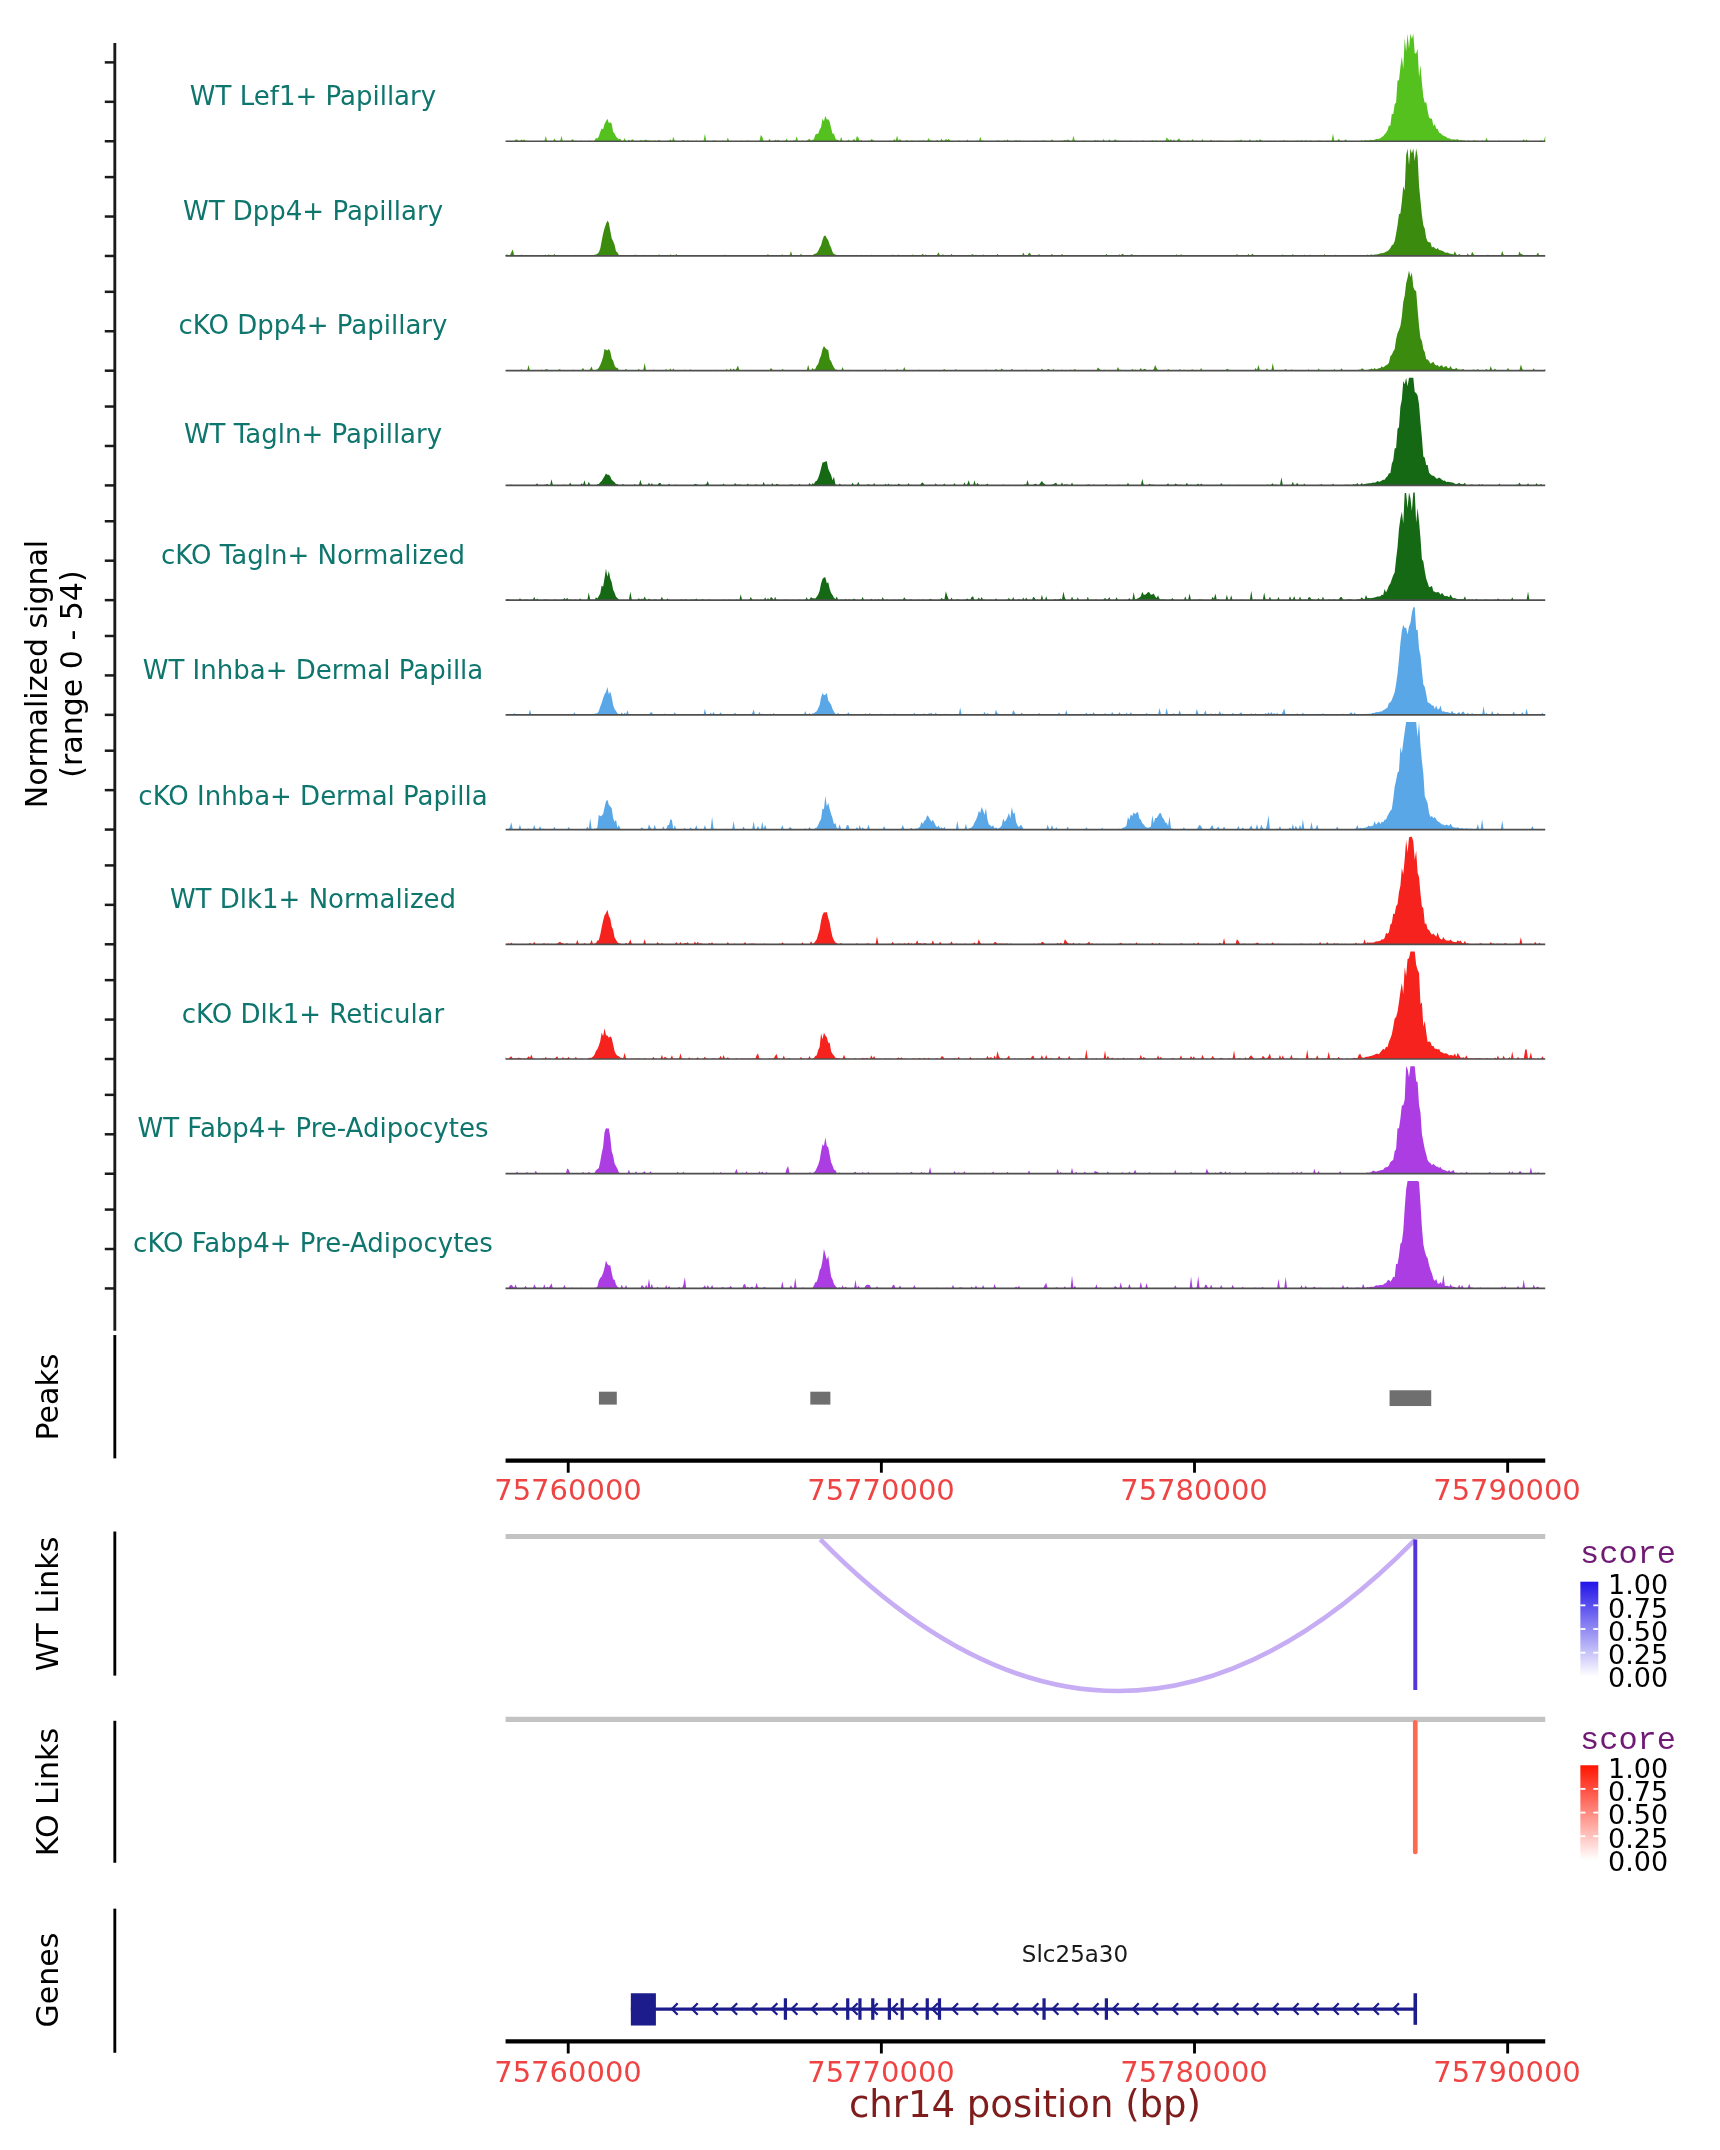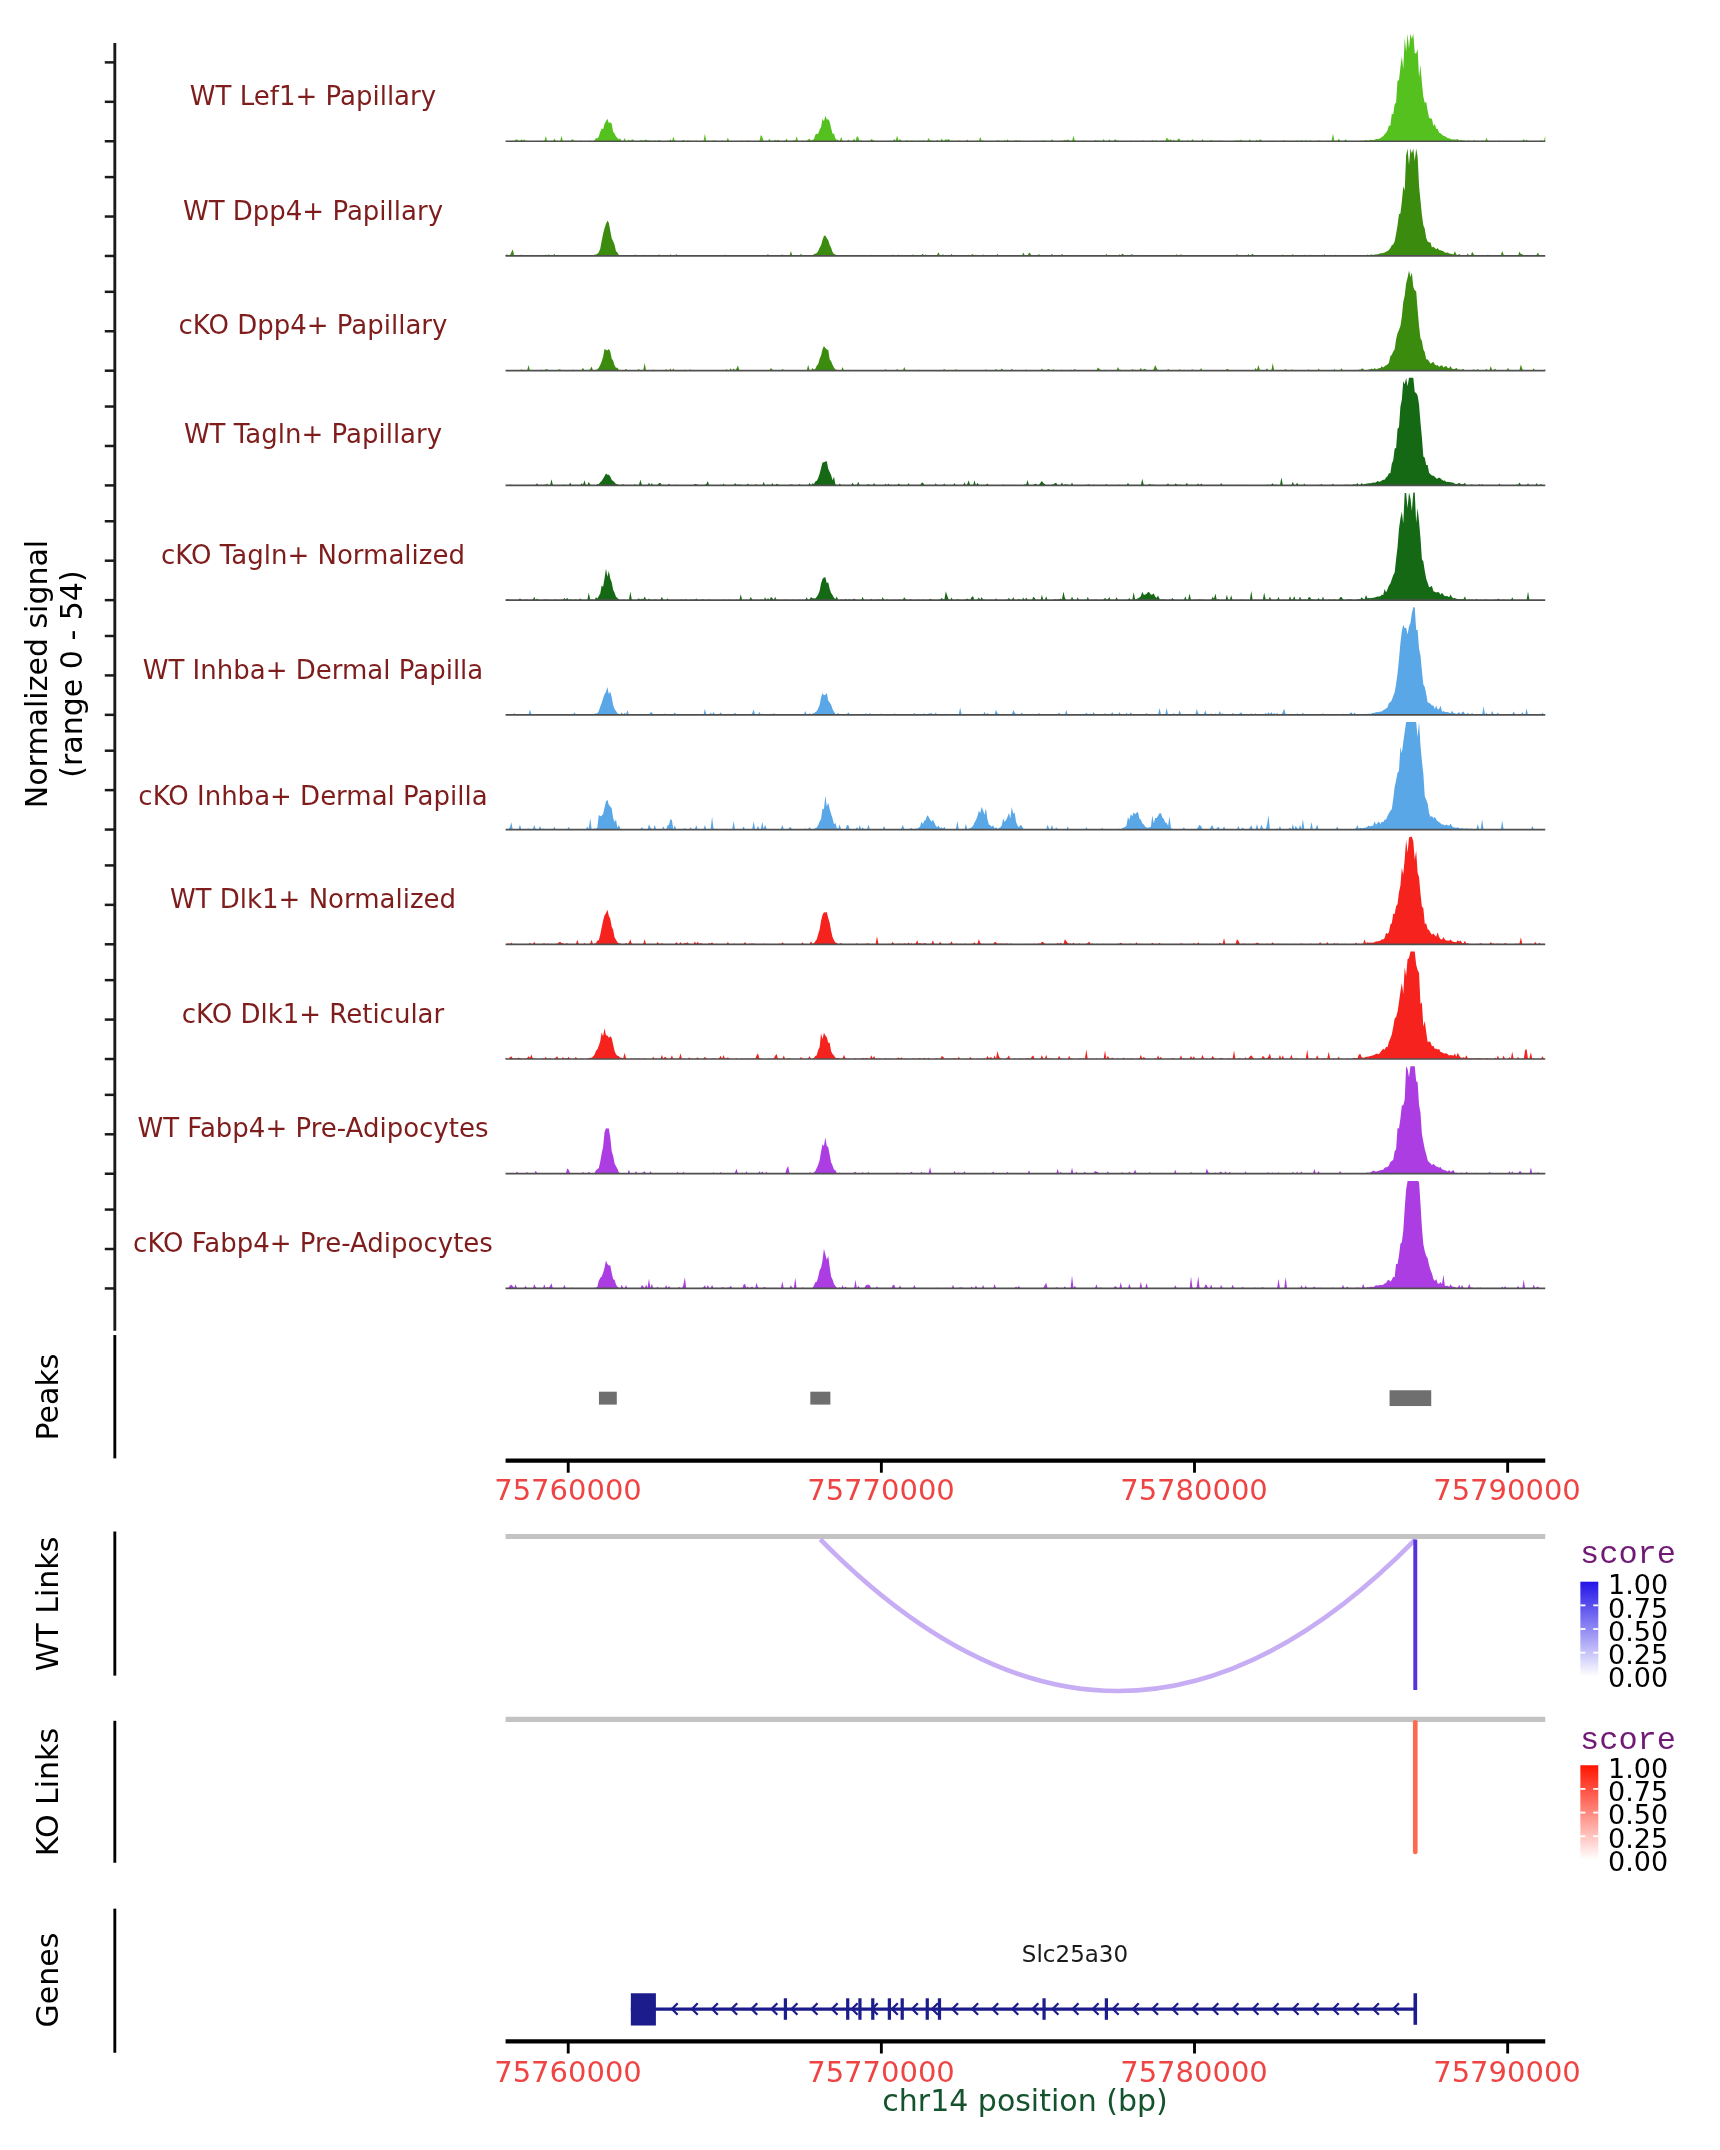--- a/index.html
+++ b/index.html
@@ -4,26 +4,26 @@
 <style>
   html,body{margin:0;padding:0;background:#fff;}
   .fig{position:relative;width:1721px;height:2151px;background:#ffffff;
        font-family:"DejaVu Sans","Liberation Sans",sans-serif;overflow:hidden;}
   svg{position:absolute;left:0;top:0;}
   .txt{position:absolute;white-space:nowrap;color:#1f1f1f;}
   .rot{transform:translate(-50%,-50%) rotate(-90deg);}
   .ctr{transform:translate(-50%,0);}
   .ylab{font-size:30px;color:#000;text-align:center;line-height:1.18;}
   .panel-lab{font-size:30px;color:#000;}
-  .track-lab{font-size:26px;color:#7f1d1d;}
+  .track-lab{font-size:26px;color:#0f766e;}
   .tick-lab{font-size:29px;color:#ef4444;}
   .legend-title{font-size:32px;color:#701a75;font-family:Liberation Mono, monospace;}
   .legend-num{font-size:27px;color:#000;}
   .gene-name{font-size:23px;color:#1a1a1a;margin-left:48px;}
-  .xlab{font-size:30px;color:#14532d;}
+  .xlab{font-size:37px;color:#7f1d1d;}
 </style>
 </head>
 <body>
 
 <div class="fig">
   <svg id="gfx" width="1721" height="2151" viewBox="0 0 2400 3000">
       <line x1="160" y1="60" x2="160" y2="1856" stroke="#1a1a1a" stroke-width="4"></line>
       <line x1="146" y1="197" x2="160" y2="197" stroke="#1a1a1a" stroke-width="3.5"></line>
       <line x1="146" y1="142" x2="160" y2="142" stroke="#1a1a1a" stroke-width="3.5"></line>
       <line x1="146" y1="87" x2="160" y2="87" stroke="#1a1a1a" stroke-width="3.5"></line>

